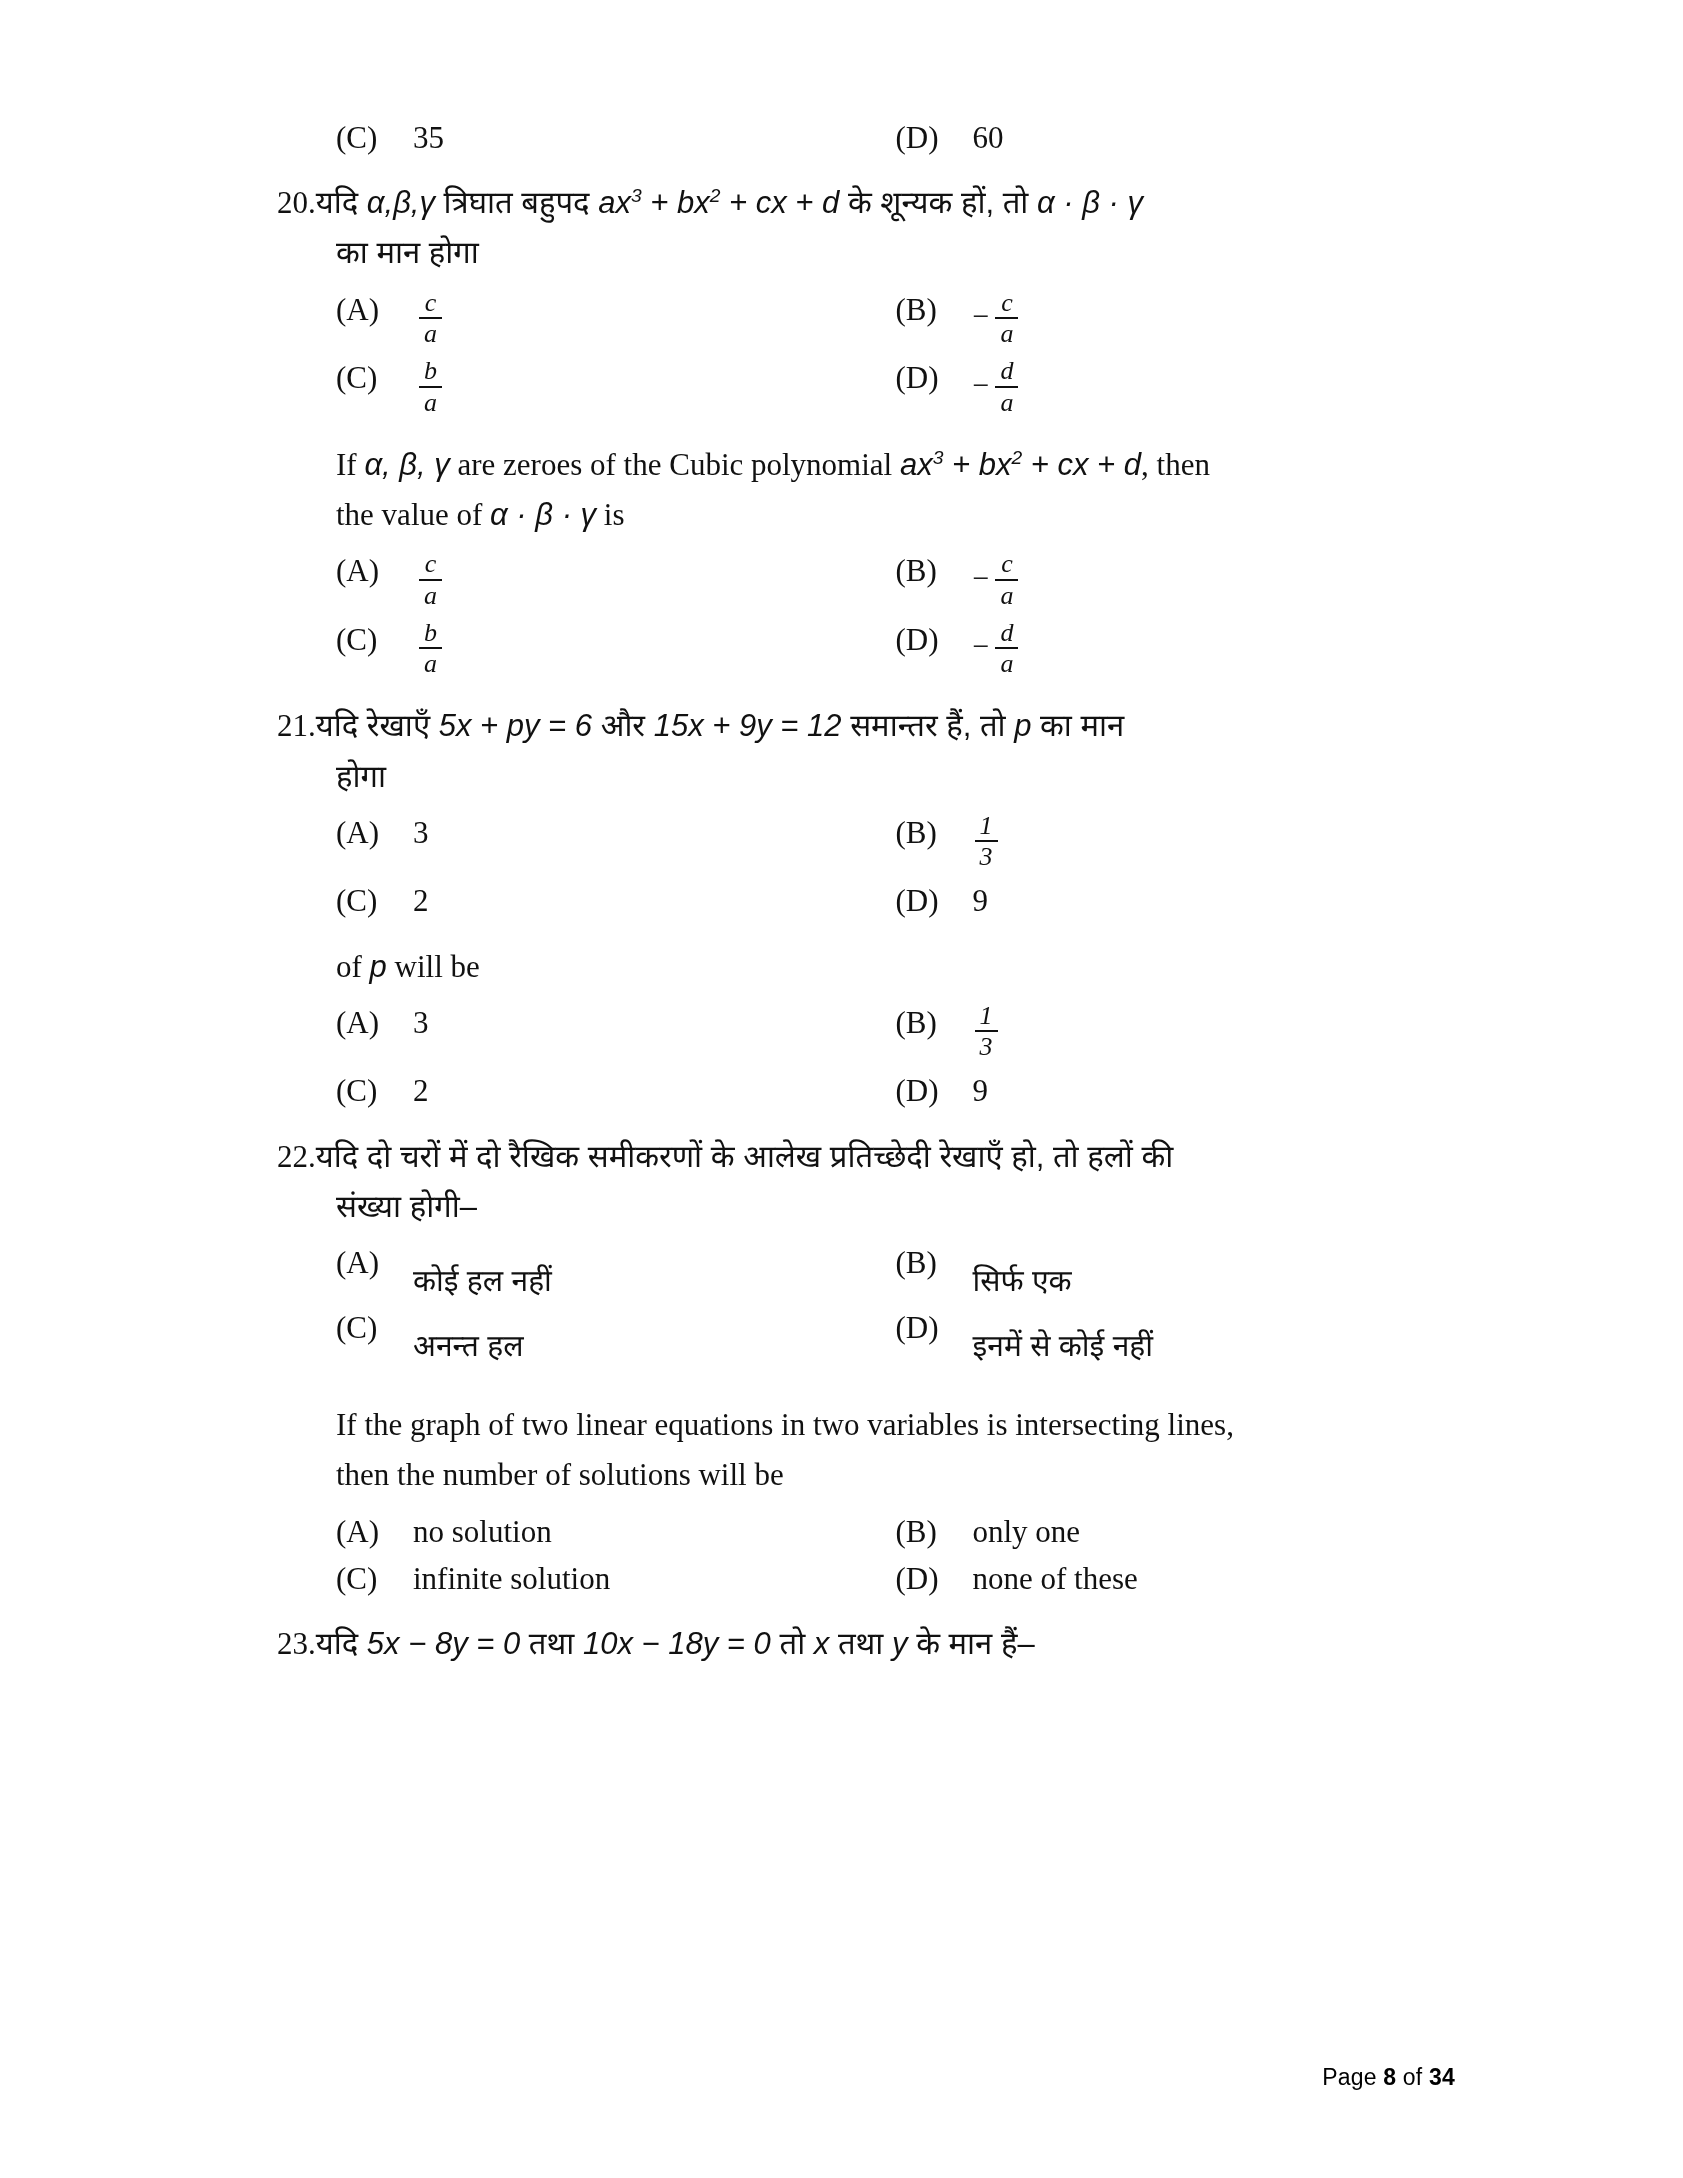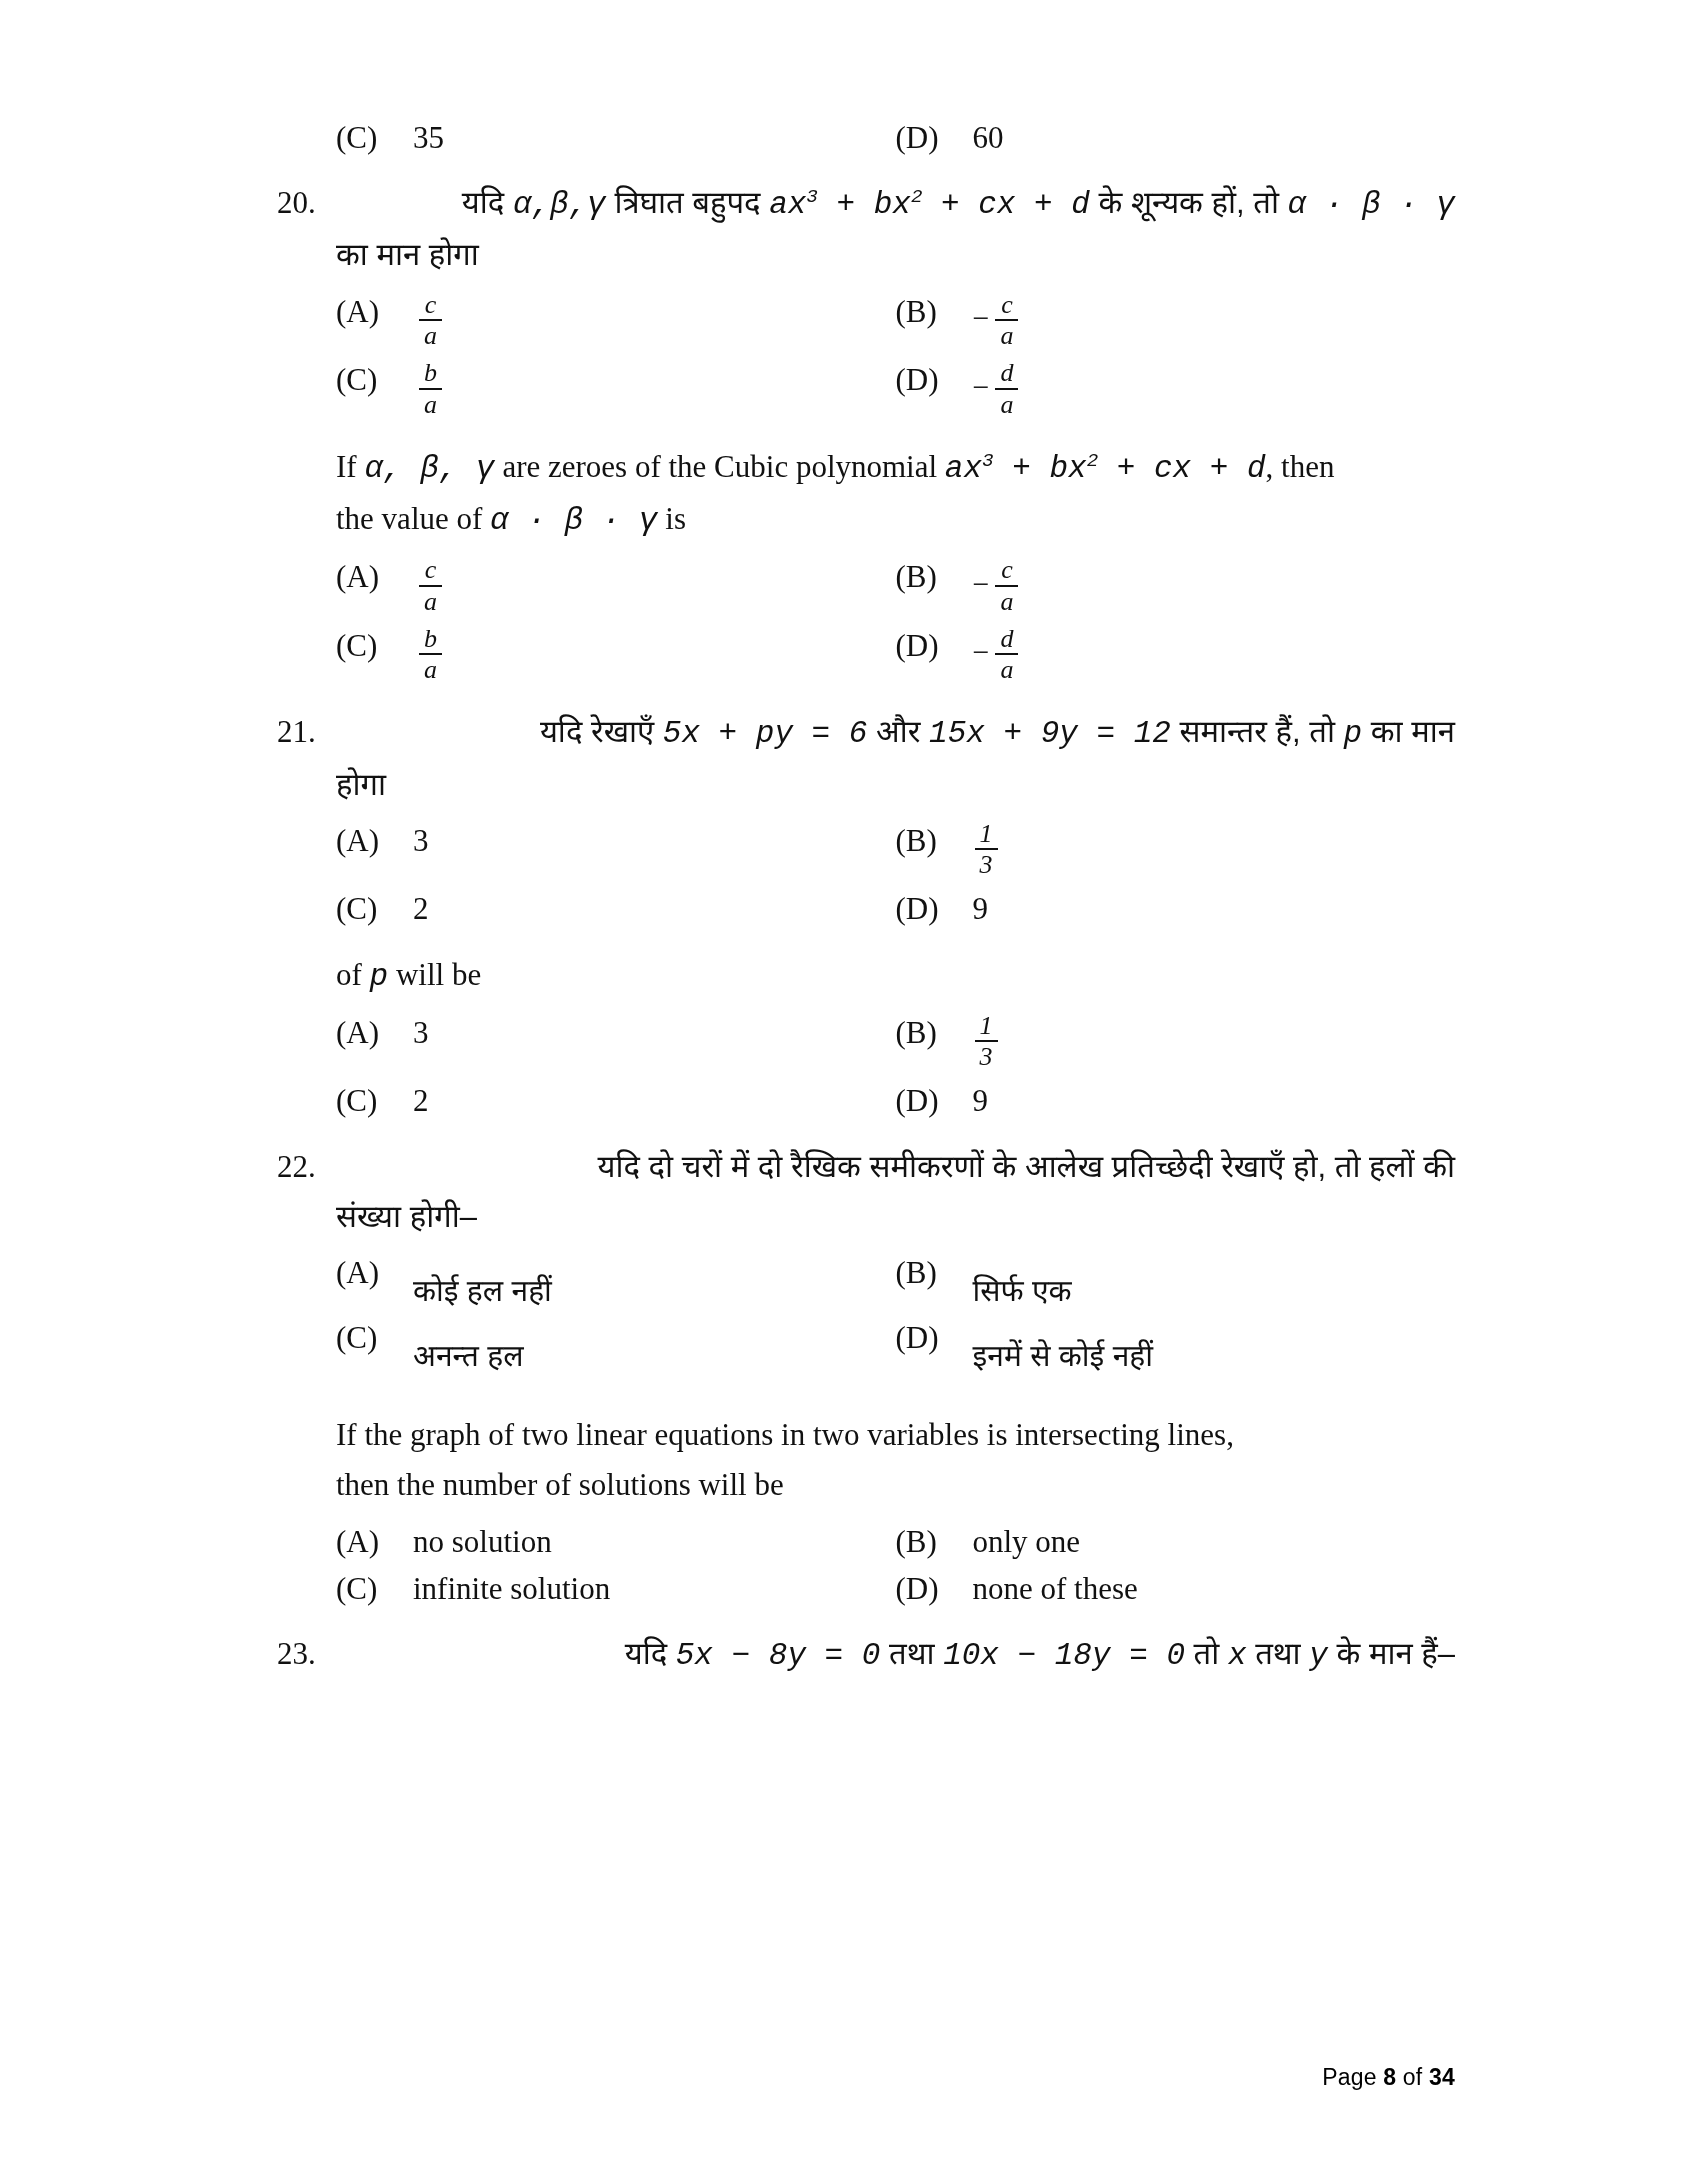--- a/index.html
+++ b/index.html
@@ -50,21 +50,21 @@
   }
   .opt-val.hindi {
     font-size: 30px;
     margin-top: 19px;
   }
   .hindi {
     font-family: "Liberation Sans", "DejaVu Sans", sans-serif;
     font-weight: 400;
   }
   .math {
-    font-family: Liberation Mono, monospace;
+    font-family: Liberation Sans, sans-serif;
     font-style: italic;
   }
 
   sup { font-size: 0.62em; vertical-align: super; line-height: 0; }
 
   
   .frac {
     display: inline-flex;
     flex-direction: column;
     align-items: center;
@@ -98,21 +98,20 @@
 
   
   .q {
     margin: 0 0 4px 0;
   }
   .q-first {
     display: flex;
     align-items: baseline;
     font-size: 31px;
     line-height: 1.62;
-    text-align: right;
   }
   .q-num {
     flex: 0 0 auto;
     white-space: pre;
   }
   .q-body {
     flex: 1 1 auto;
   }
   .q-cont {
     padding-left: 59px;

